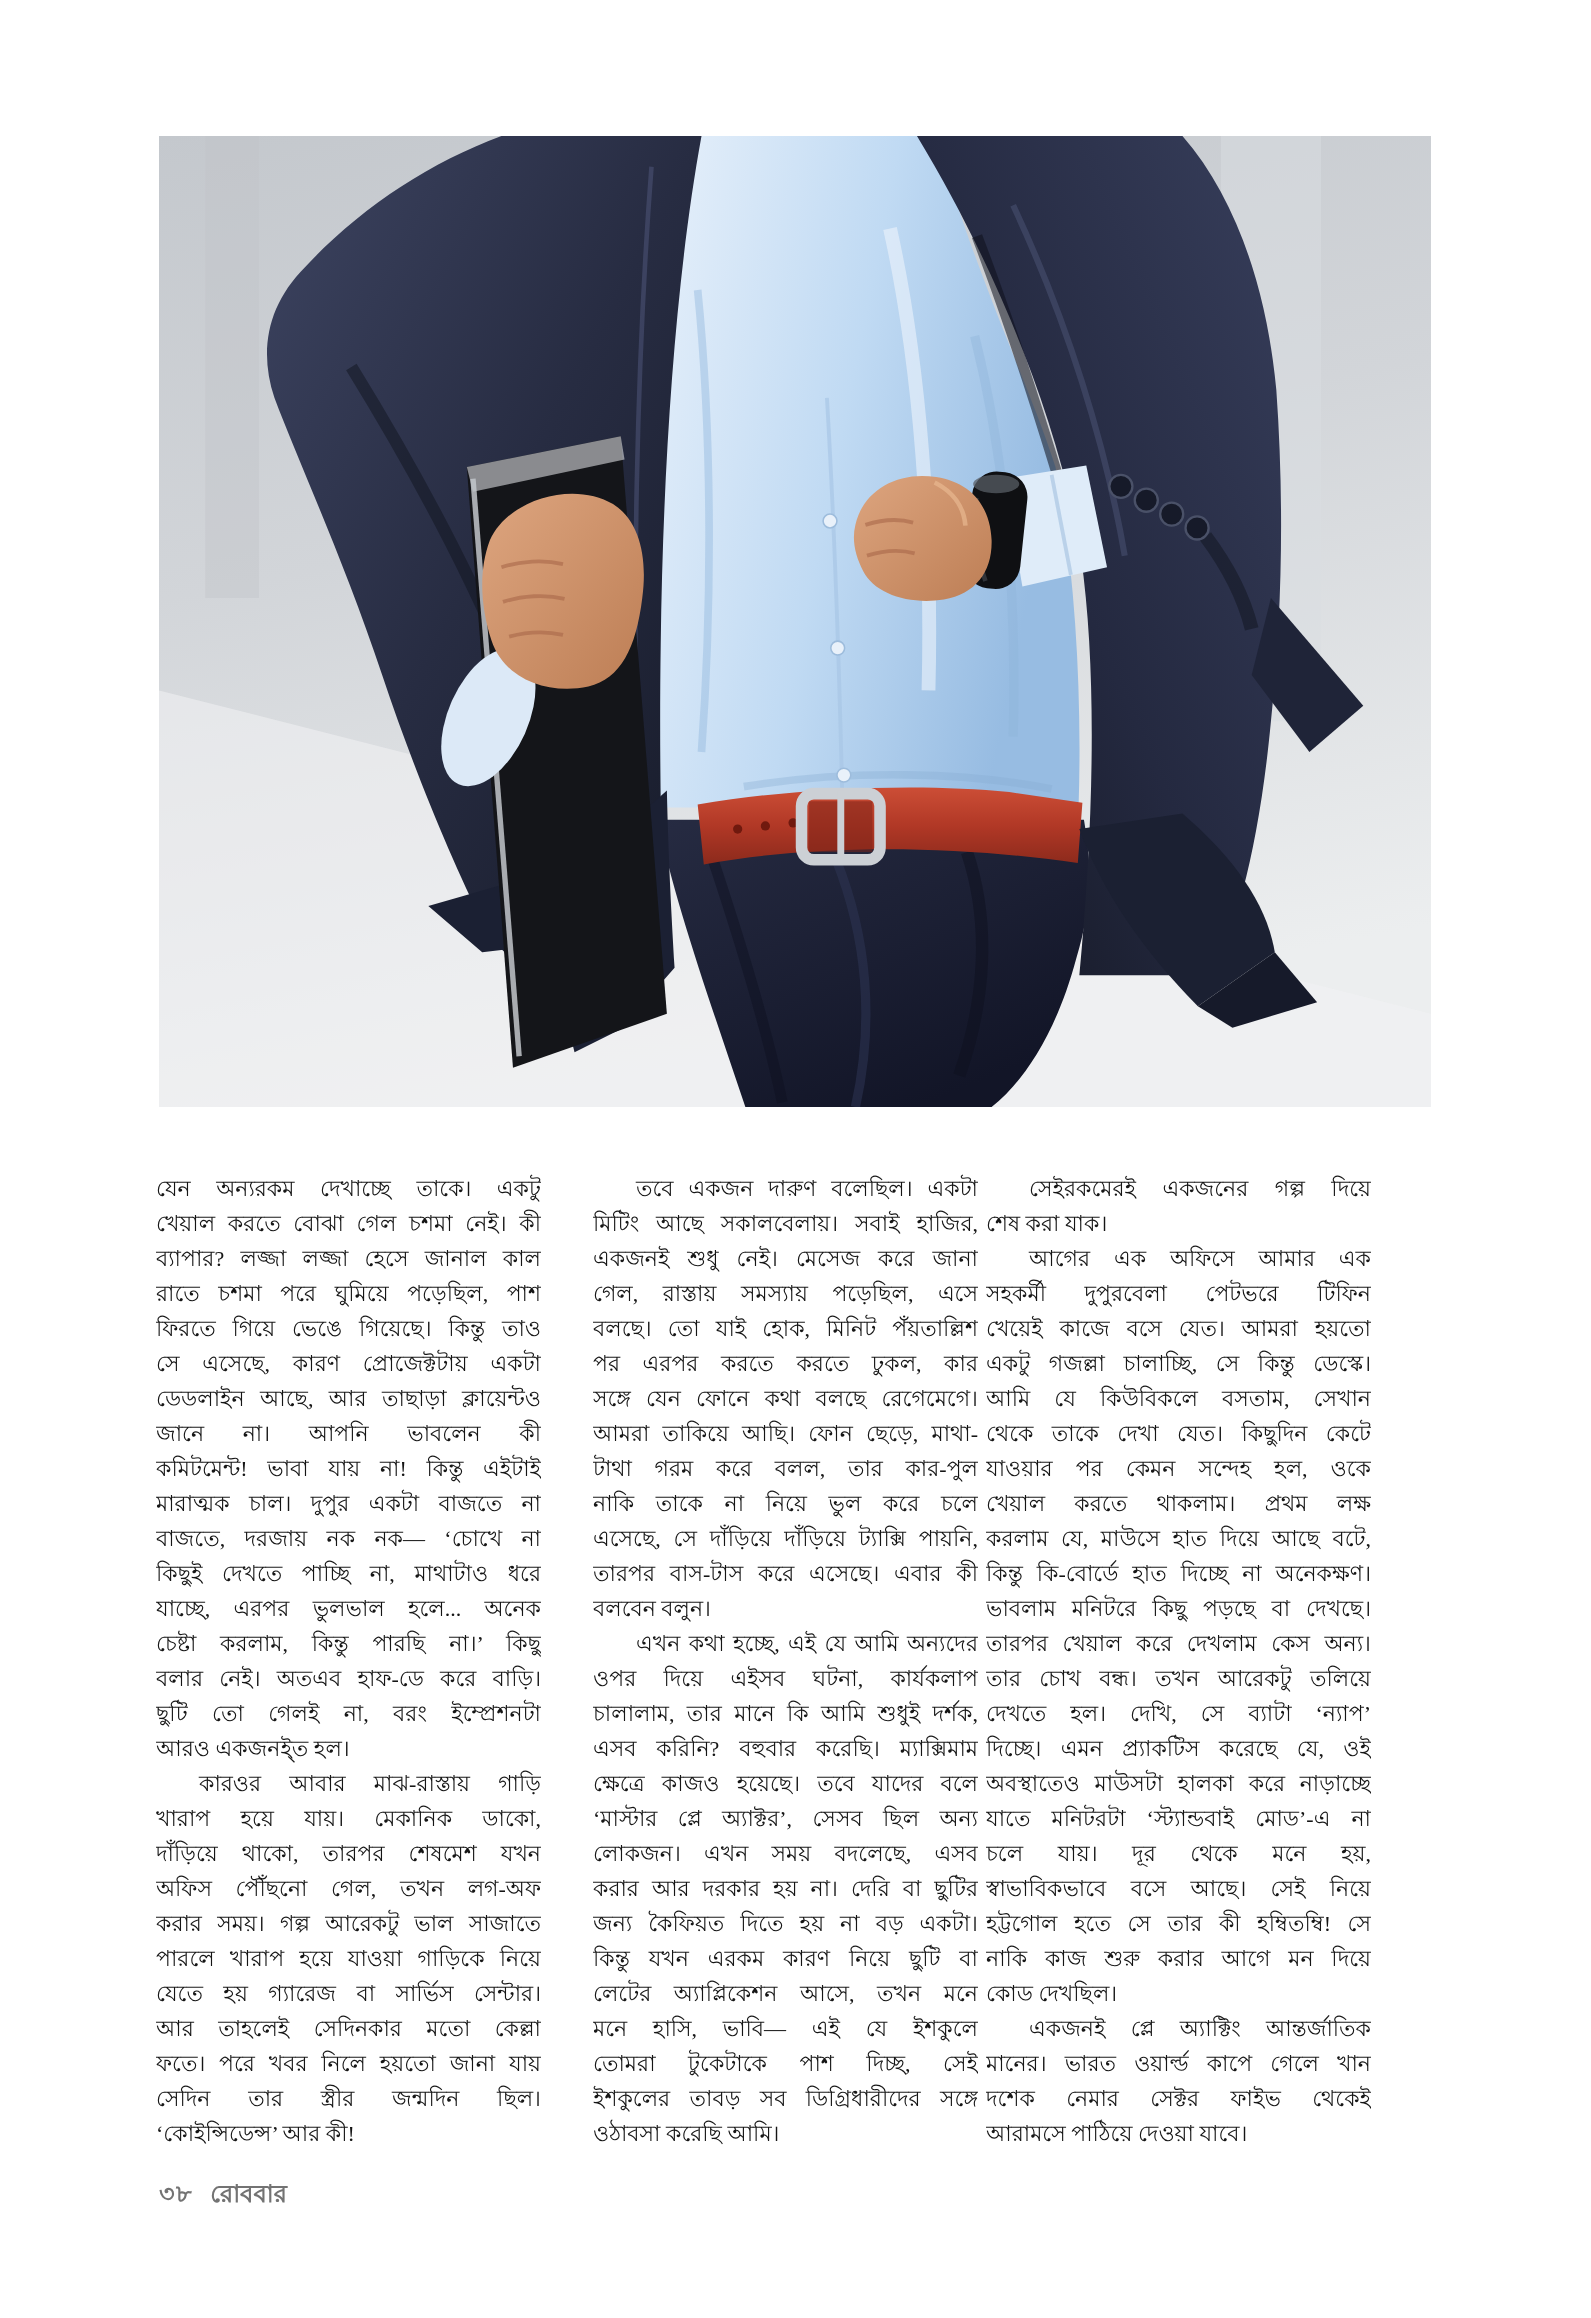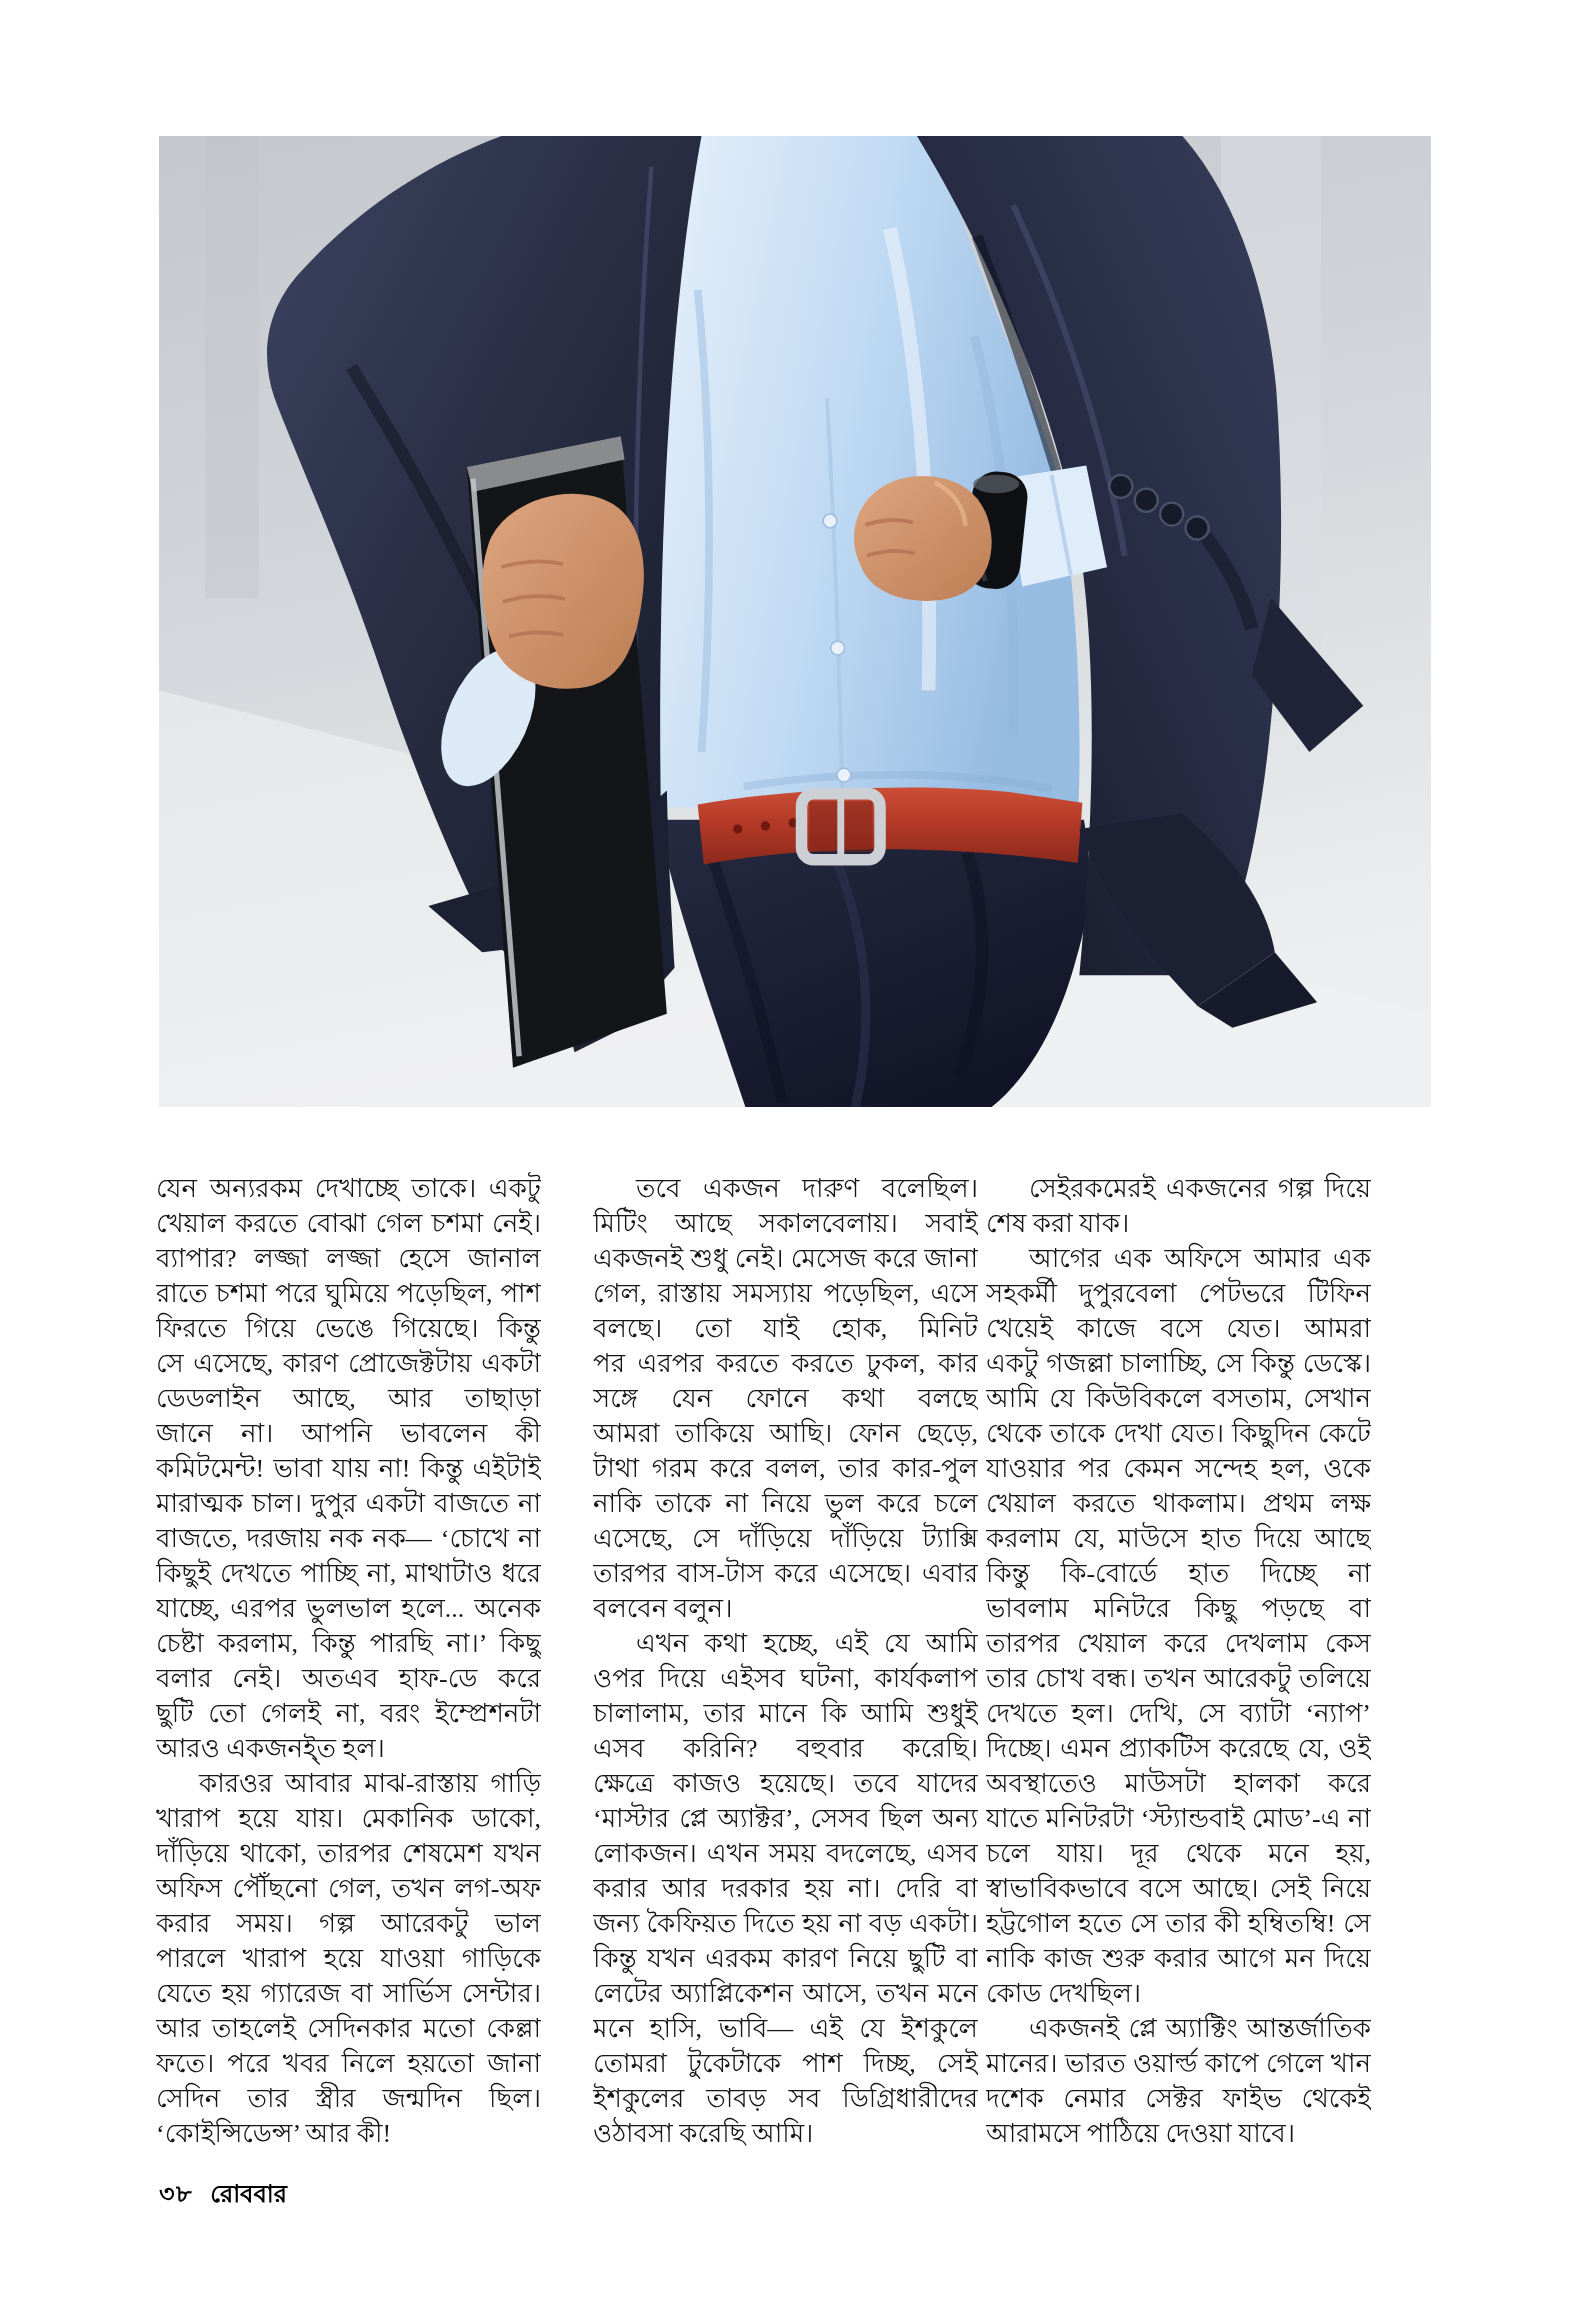--- a/index.html
+++ b/index.html
@@ -6,35 +6,35 @@
   .page{
     position:relative;width:1591px;height:2319px;background:#ffffff;overflow:hidden;
     font-family:"Liberation Serif","DejaVu Serif",serif;color:#151515;
   }
   .photo{
     position:absolute;left:159px;top:136px;width:1272px;height:971px;overflow:hidden;
   }
   .photo svg{display:block;width:100%;height:100%;filter:blur(0.5px);}
   .col{
     position:absolute;top:1171px;width:385px;height:985px;
-    font-size:26px;line-height:35px;
+    font-size:22px;line-height:35px;
   }
   .col-1{left:156px;}
   .col-2{left:593px;}
   .col-3{left:986px;}
   .line{
     height:35px;overflow:hidden;
     text-align:justify;text-align-last:justify;text-justify:inter-word;
     white-space:normal;
   }
   .line.end{text-align-last:left;}
   .line.indent{text-indent:43px;}
   .footer{
     position:absolute;left:159px;top:2175px;display:flex;align-items:center;gap:17px;
-    font-size:24px;color:#000000;
+    font-size:24px;color:#737373;
   }
   .footer .pgnum{font-weight:bold;letter-spacing:1.5px;}
   .footer .mag{font-weight:bold;}
 </style>
 </head>
 <body>
 
 <div class="page">
 
   <div class="photo">

